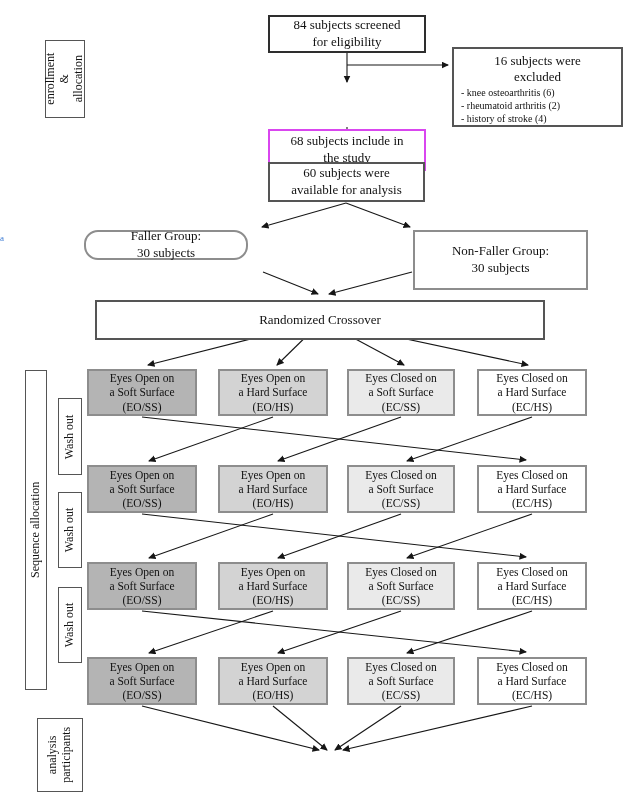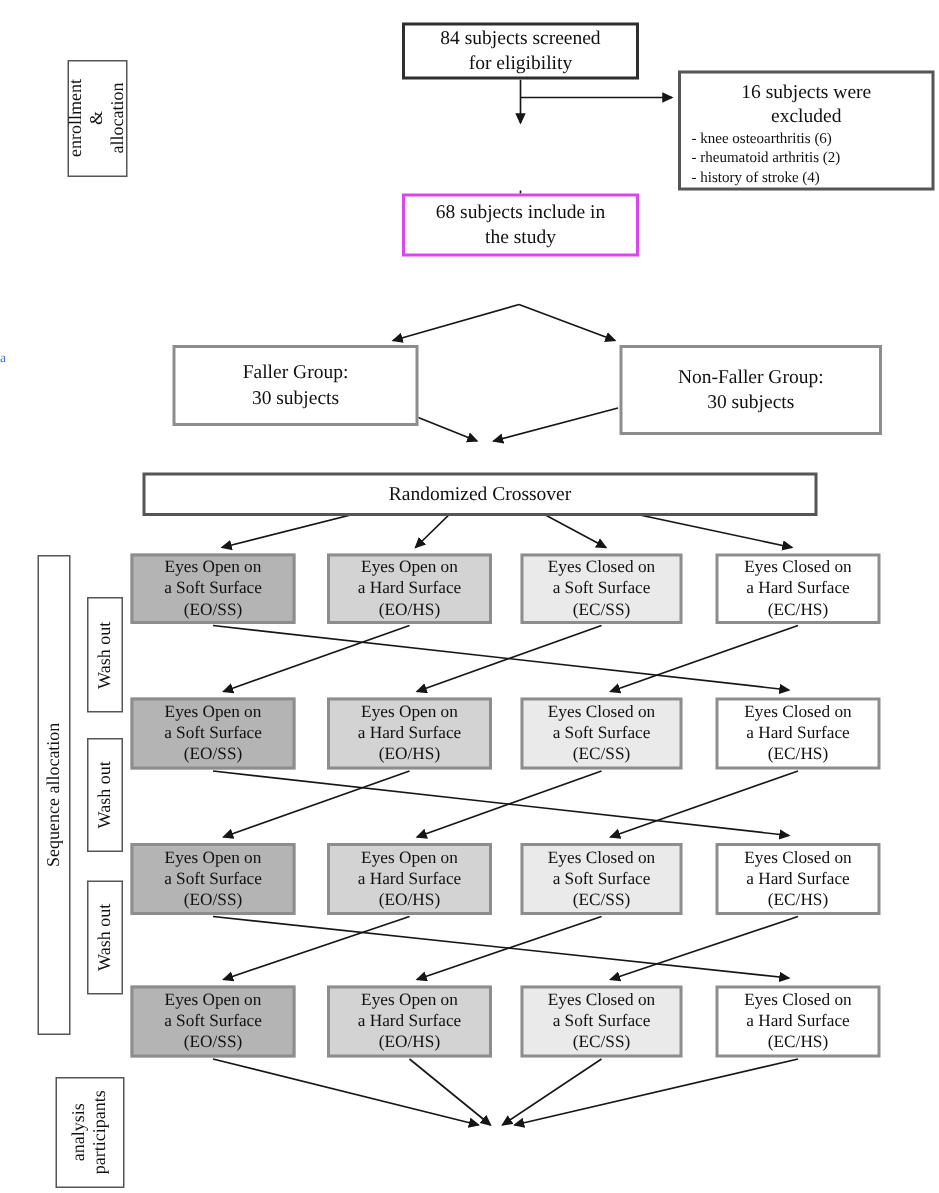--- a/index.html
+++ b/index.html
@@ -18,23 +18,23 @@
   .mid-border{border-color:#555;}
   .lite-border{border-color:#8d8d8d;}
 
   
   .b-screened {left:268px;top:15px;width:158px;height:38px;}
   .b-excluded {left:452px;top:47px;width:171px;height:80px;justify-content:space-between;padding-top:4px;}
   .b-excluded .exc-items{align-self:flex-start;text-align:left;padding-left:7px;font-size:10px;line-height:1.3;white-space:pre-line;}
   .b-excluded .exc-title{font-size:13px;line-height:1.2;white-space:pre-line;}
   .b-included {left:268px;top:85px;width:158px;height:42px;margin-top:44px;}
   .b-available{left:268px;top:162px;width:157px;height:40px;}
-  .b-faller   {left:115px; top:230px;width:164px;height:54px;}
+  .b-faller   {left:84px; top:230px;width:164px;height:30px;border-radius:14px;}
   .b-nonfaller{left:413px;top:230px;width:175px;height:60px;}
-  .b-crossover{left:95px; top:315px;width:450px;height:29px;}
+  .b-crossover{left:95px; top:300px;width:450px;height:40px;}
   .b-final    {left:100px;top:755px;width:487px;height:37px;}
 
   
   .cond{font-size:11.5px;line-height:1.24;}
   .c1{left:87px;width:110px;}
   .c2{left:218px;width:110px;}
   .c3{left:347px;width:108px;}
   .c4{left:477px;width:110px;}
   .r1{top:369px;height:47px;}
   .r2{top:465px;height:48px;}
@@ -134,20 +134,22 @@
   <div class="box mid-border b-excluded">
     <div class="exc-title">16 subjects were
 excluded</div>
     <div class="exc-items">- knee osteoarthritis (6)
 - rheumatoid arthritis (2)
 - history of stroke (4)</div>
   </div>
 
   <div class="box b-included">68 subjects include in
 the study</div>
+  <div class="box mid-border b-available">60 subjects were
+available for analysis</div>
 
   <div class="box lite-border b-faller">Faller Group:
 30 subjects</div>
   <div class="box lite-border b-nonfaller">Non-Faller Group:
 30 subjects</div>
 
   <div class="box mid-border b-crossover">Randomized Crossover</div>
 
   <div class="box lite-border cond c1 r1" style="background: rgb(180, 180, 180);">Eyes Open on
 a Soft Surface

